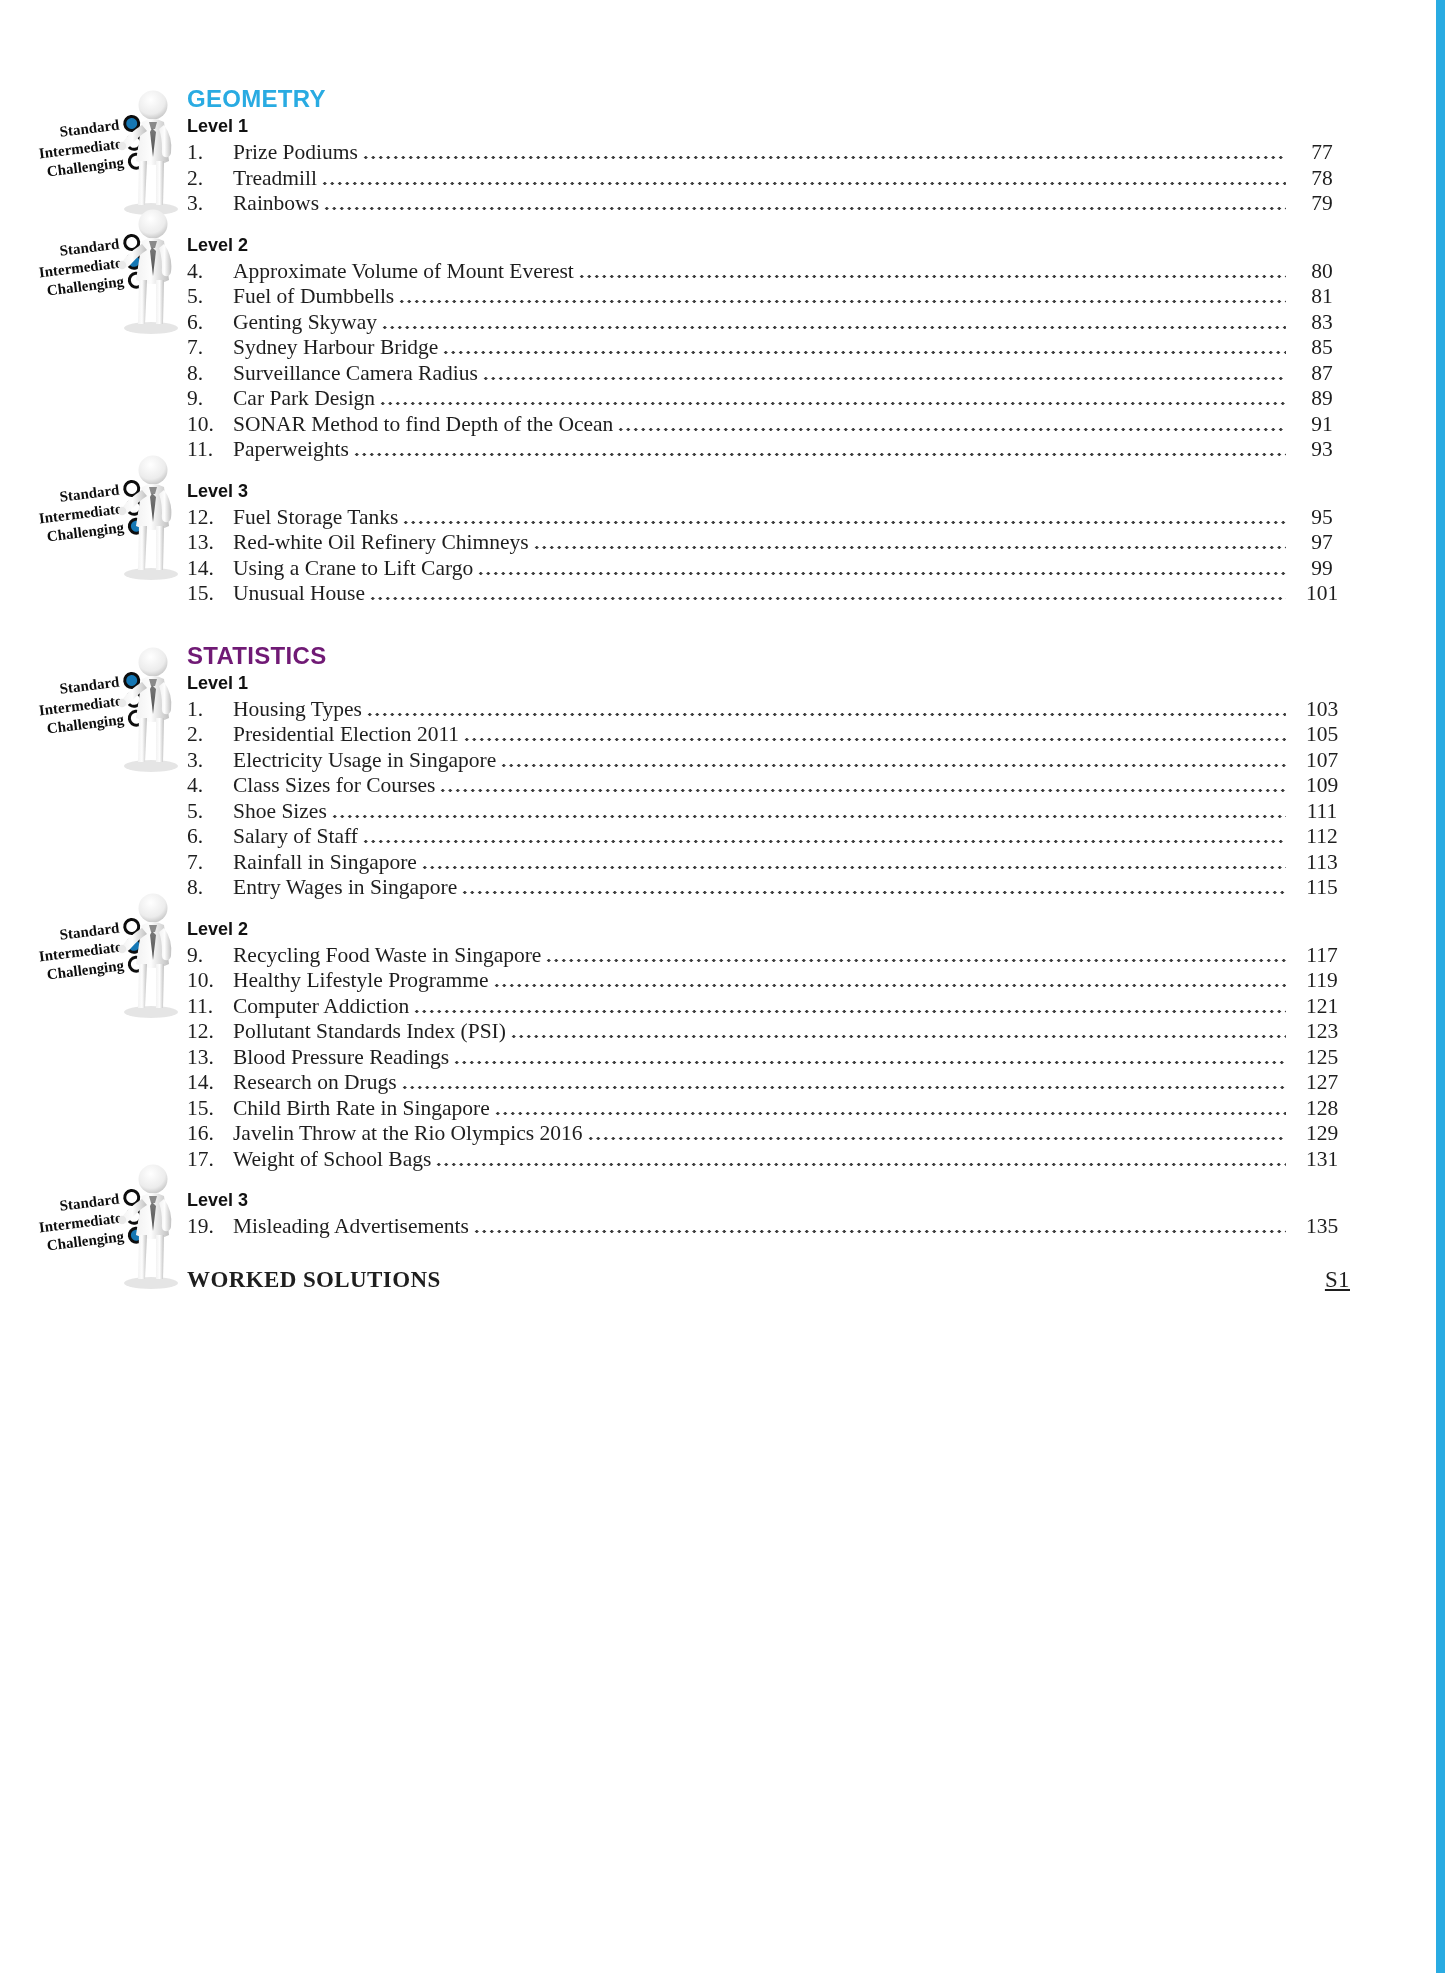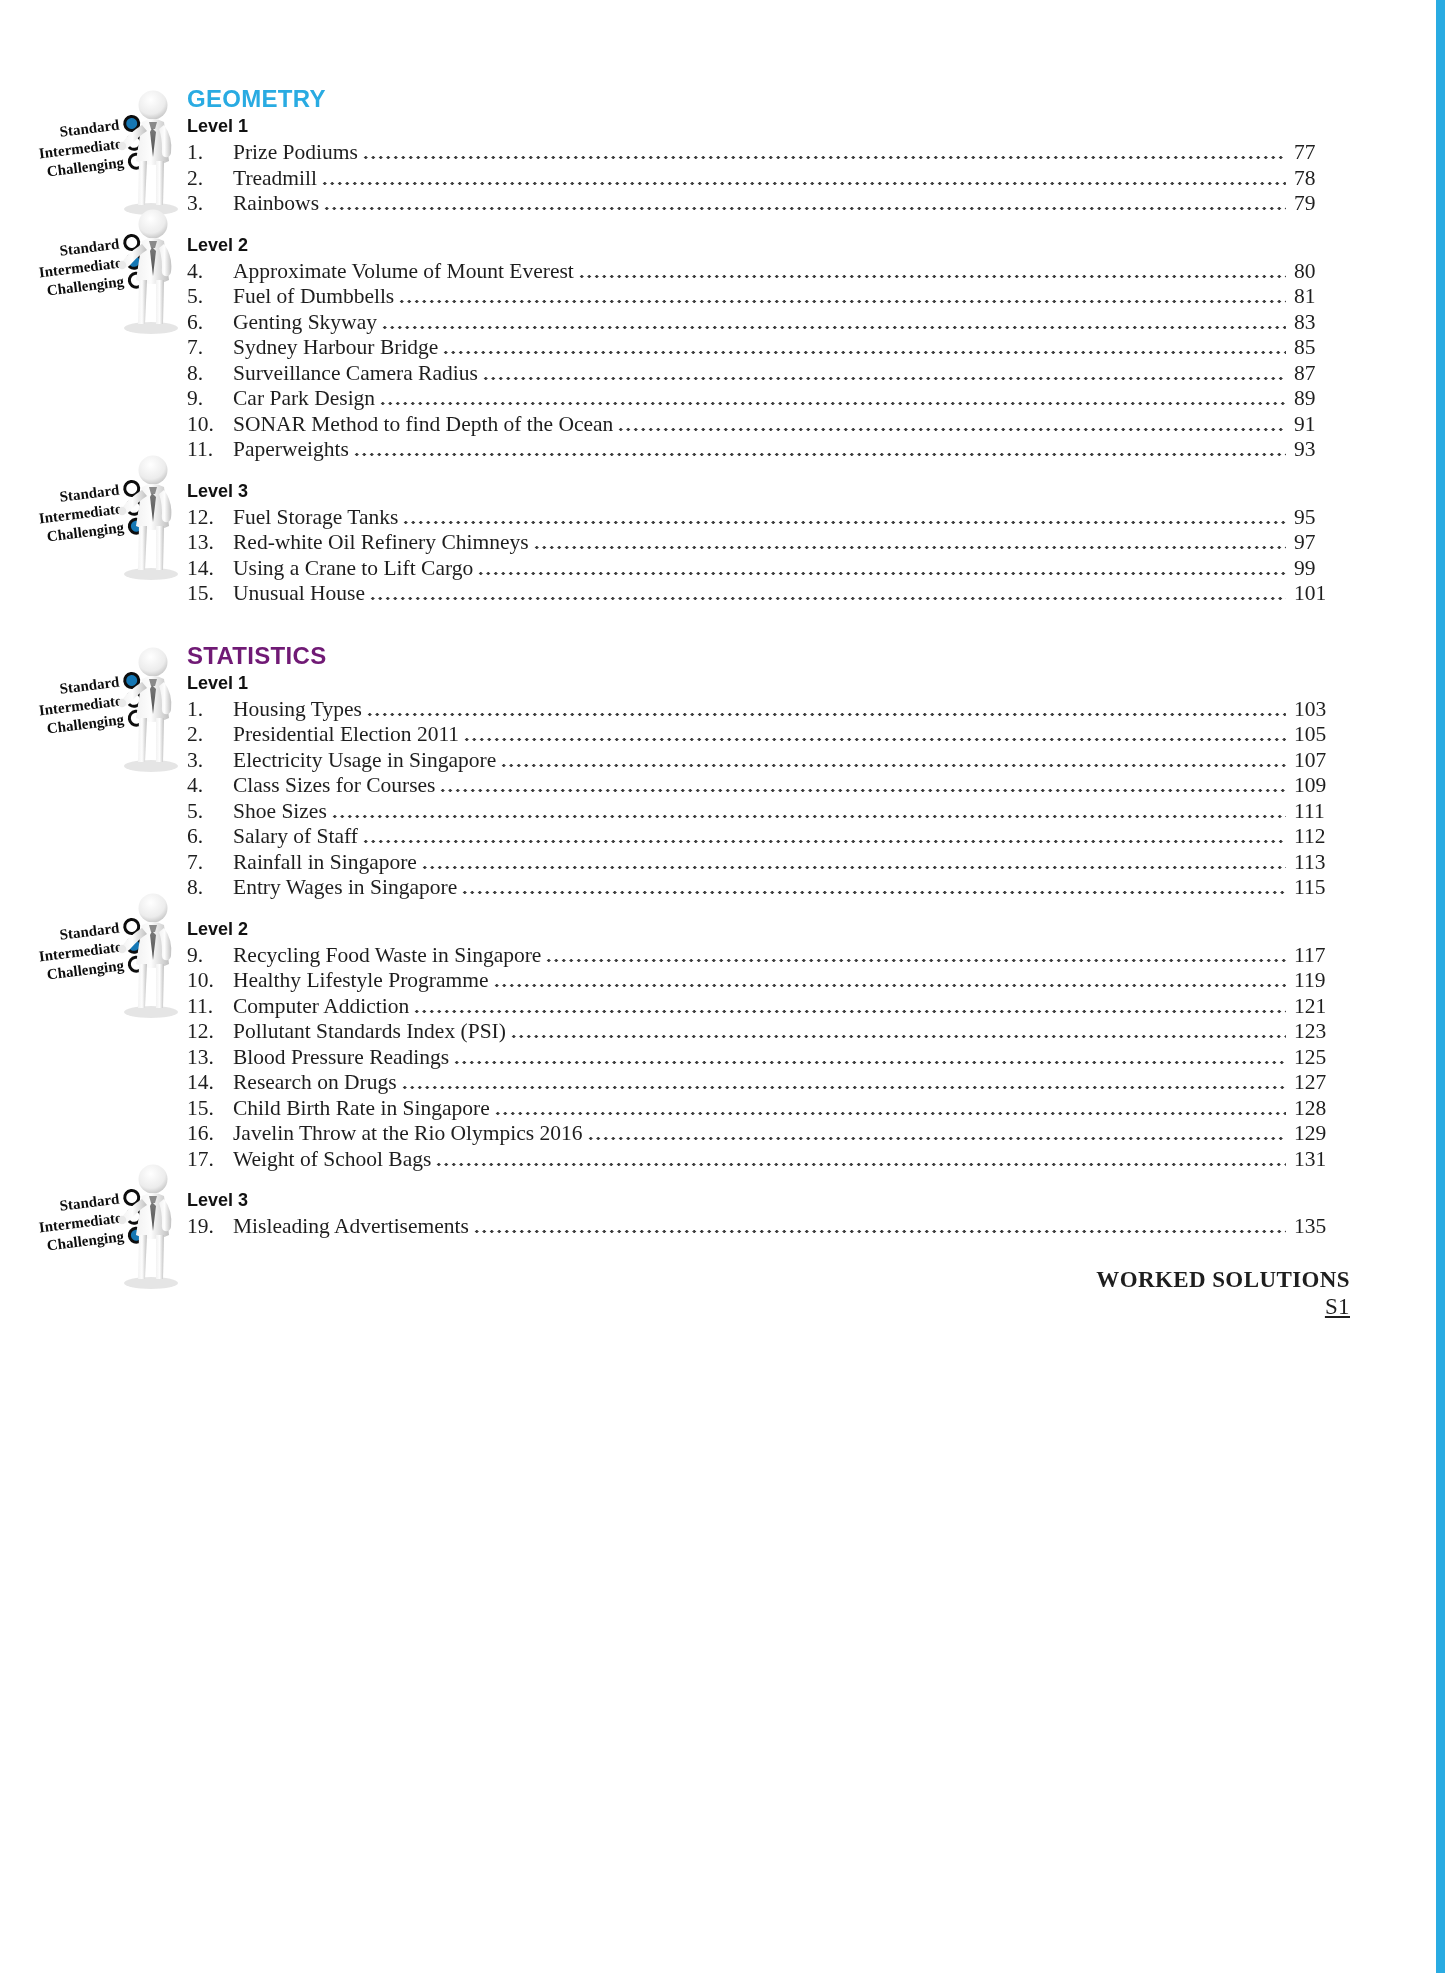--- a/index.html
+++ b/index.html
@@ -28,24 +28,24 @@
 
   .toc-row{display:flex;align-items:stretch;line-height:25.5px;font-size:21.5px;}
   .toc-row .num{width:46px;flex:none;}
   .toc-row .title{flex:none;white-space:nowrap;}
   .toc-row .leader{
     flex:1;margin:0 8px 0 4px;
     background-image:radial-gradient(circle,#3d3d3d 1.4px,rgba(0,0,0,0) 1.6px);
     background-size:7.5px 3.2px;background-repeat:repeat-x;
     background-position:left calc(100% - 6px);
   }
-  .toc-row .pg{width:56px;flex:none;text-align:left;}
-
-  .footer-row{display:flex;align-items:flex-end;line-height:27px;margin-top:26px;
-    font-size:23px;font-weight:bold;letter-spacing:.4px;flex-direction:column;}
+  .toc-row .pg{width:56px;flex:none;text-align:center;}
+
+  .footer-row{display:flex;align-items:flex-start;line-height:27px;margin-top:26px;
+    font-size:23px;font-weight:bold;letter-spacing:.4px;}
   .footer-row .leader{
     flex:1;margin:0 8px 0 2px;
     background-image:radial-gradient(circle,#3d3d3d 1.4px,rgba(0,0,0,0) 1.6px);
     background-size:7.5px 3.2px;background-repeat:repeat-x;
     background-position:left calc(100% - 6px);
   }
   .footer-row .f-page{width:56px;flex:none;text-align:right;font-weight:normal;text-decoration:underline;}
 
   
   .marker{position:absolute;left:-152px;top:-24px;width:152px;height:138px;pointer-events:none;}

